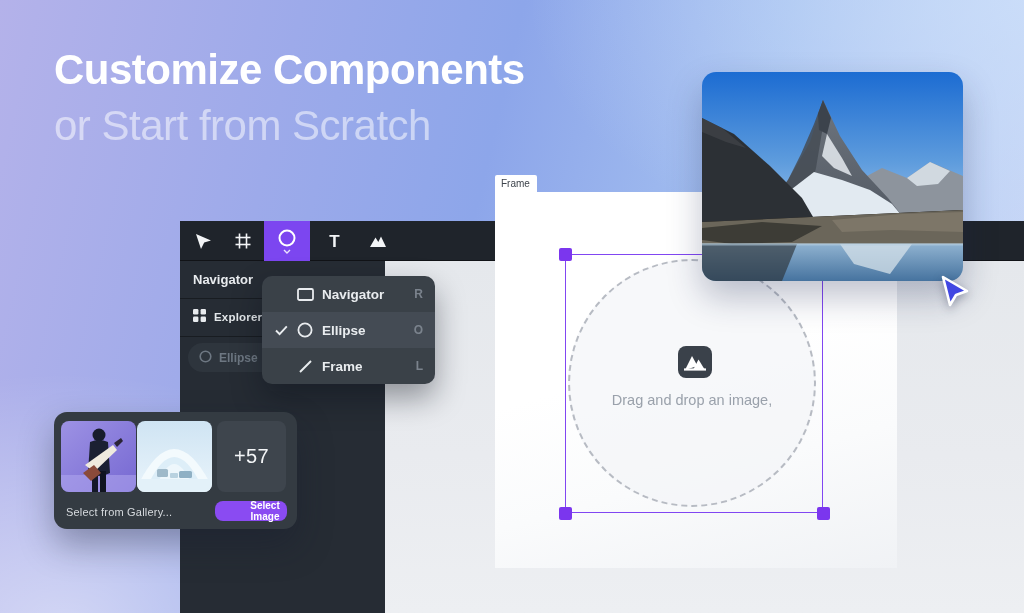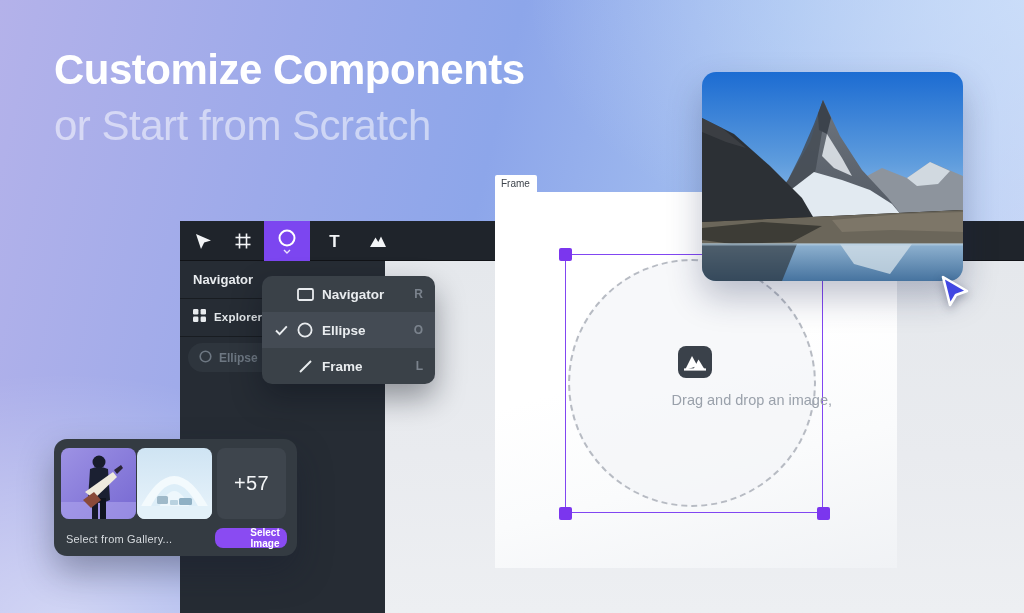--- a/index.html
+++ b/index.html
@@ -45,21 +45,21 @@
             background:linear-gradient(165deg,#ffffff 45%, #fafbfc 70%, #f0f2f5 100%); }
   .sel-rect { position:absolute; left:70px; top:62px; width:258px; height:259px;
               border:1.5px solid #8146f2; }
   .handle { position:absolute; width:13px; height:13px; background:#7b36ee; border-radius:2px; z-index:2; }
   .h-tl { left:63.5px; top:55.5px; } .h-tr { left:321.5px; top:55.5px; }
   .h-bl { left:63.5px; top:314.5px; } .h-br { left:321.5px; top:314.5px; }
   .dropzone { position:absolute; left:73px; top:67px; width:248px; height:248px; border-radius:50%;
               border:2px dashed #b7bbc3; background:rgba(242,244,247,.65); }
   .dz-icon { position:absolute; left:183px; top:154px; width:34px; height:32px; border-radius:8px;
              background:#3a414a; display:flex; align-items:center; justify-content:center; }
-  .dz-text { position:absolute; left:57px; top:198px; width:280px; text-align:right;
+  .dz-text { position:absolute; left:57px; top:198px; width:280px; text-align:center;
              font-size:14.5px; line-height:21px; color:#9aa1ab; }
 
   
   .menu { position:absolute; left:262px; top:276px; width:173px; height:108px; background:#3a4148;
           border-radius:10px; z-index:4; overflow:hidden; box-shadow:0 14px 30px rgba(10,15,25,.40); }
   .mrow { position:relative; height:36px; display:flex; align-items:center; }
   .mrow.hl { background:#444b54; }
   .mcheck { position:absolute; left:10px; width:18px; display:flex; justify-content:center; }
   .micon { position:absolute; left:33px; width:20px; display:flex; justify-content:center; }
   .mlbl { position:absolute; left:60px; font-size:13.5px; font-weight:700; color:#e9ecef; }
@@ -67,21 +67,21 @@
 
   
   .photo { position:absolute; left:702px; top:72px; width:261px; height:209px; border-radius:14px;
            overflow:hidden; z-index:5; box-shadow:0 16px 34px rgba(25,35,80,.28); }
   .photo svg { display:block; }
 
   
   .cursor { position:absolute; left:938px; top:274px; z-index:6; filter:drop-shadow(0 3px 5px rgba(20,25,60,.35)); }
 
   
-  .gallery { position:absolute; left:54px; top:439px; width:243px; height:117px; background:#343b42;
+  .gallery { position:absolute; left:54px; top:412px; width:243px; height:117px; background:#343b42;
              border-radius:13px; z-index:6; box-shadow:0 16px 34px rgba(20,26,45,.35); }
   .gthumb { position:absolute; top:9px; height:71px; border-radius:8px; overflow:hidden; }
   .g1 { left:7px; width:75px; } .g2 { left:83px; width:75px; }
   .gmore { position:absolute; left:163px; top:9px; width:69px; height:71px; border-radius:8px; background:#3e454d;
            display:flex; align-items:center; justify-content:center; }
   .gmore span { font-size:20px; font-weight:500; color:#f3f5f7; letter-spacing:.3px; }
   .gcaption { position:absolute; left:12px; top:94px; font-size:11px; color:#d6dade; letter-spacing:.2px; }
   .gbtn { position:absolute; left:161px; top:89px; width:72px; height:20px; border-radius:8px; background:#8a4bf2;
           border:none; display:flex; align-items:center; justify-content:center; cursor:pointer;padding-left:28px; }
   .gbtn span { font-size:10px; font-weight:700; color:#ffffff; }

